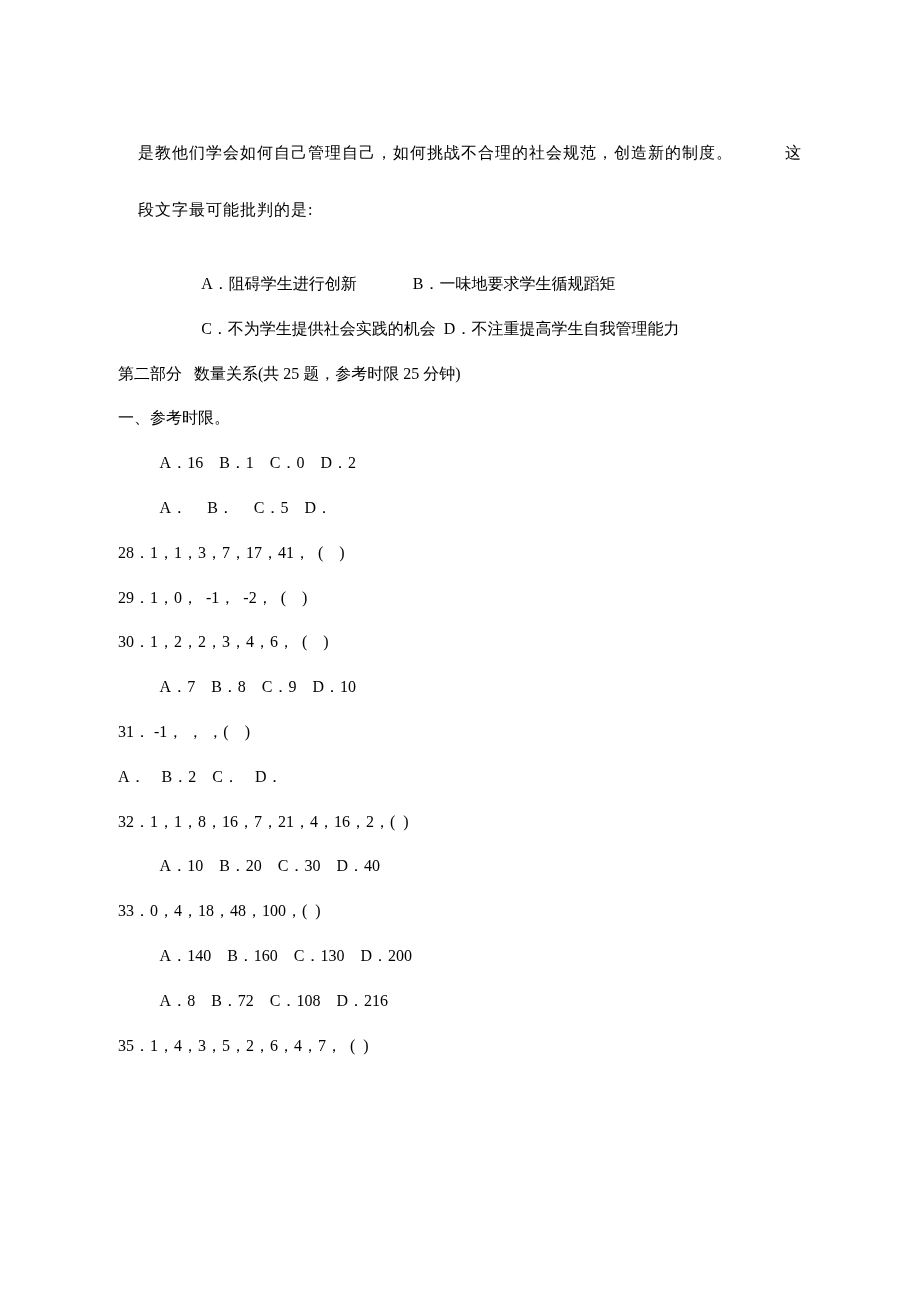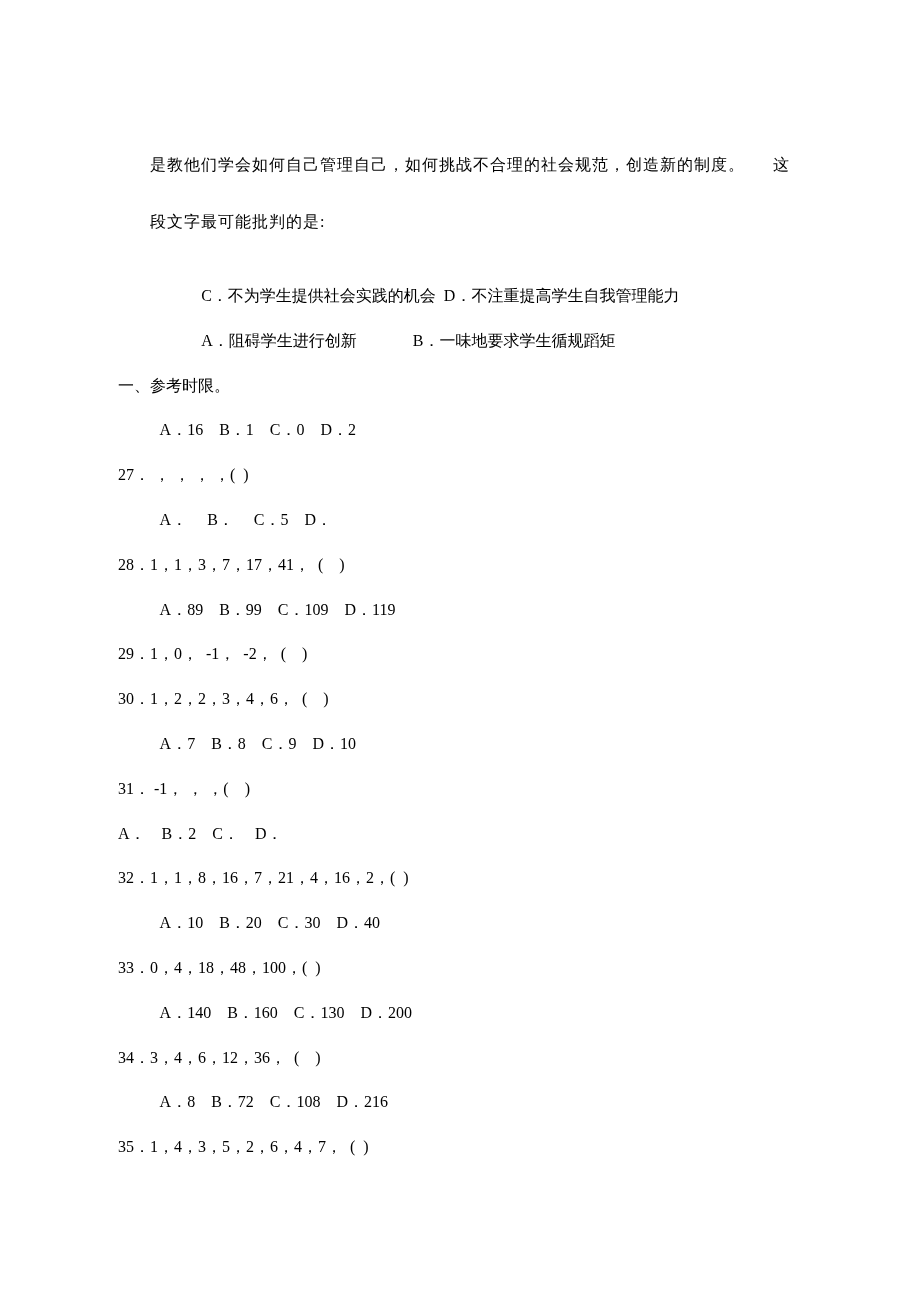--- a/index.html
+++ b/index.html
@@ -17,21 +17,21 @@
     font-size: 16px;
     color: #000;
     line-height: 1.8;
     position: relative;
   }
   .para {
     text-align: justify;
     letter-spacing: 1px;
   }
   .blk {
-    margin: 12px;
+    margin: 0;
     white-space: pre-wrap;
   }
   .opts {
     padding-left: 5.2em;
     white-space: pre-wrap;
   }
   .indent2 {
     padding-left: 2.6em;
     white-space: pre-wrap;
   }
@@ -45,45 +45,43 @@
 </head>
 <body>
 
 <div class="page">
 
   <p class="blk para">
     <span>是教他们学会如何自己管理自己，如何挑战不合理的社会规范，创造新的制度。</span><span class="gap-right">这</span><br>
     <span>段文字最可能批判的是:</span>
   </p>
 
+  <p class="opts">A．阻碍学生进行创新              B．一味地要求学生循规蹈矩</p>
   <p class="opts">C．不为学生提供社会实践的机会  D．不注重提高学生自我管理能力</p>
-  <p class="opts">A．阻碍学生进行创新              B．一味地要求学生循规蹈矩</p>
 
+  <p class="section-line">第二部分   数量关系(共 25 题，参考时限 25 分钟)</p>
   <p class="section-line">一、参考时限。</p>
 
   <p class="indent2">A．16    B．1    C．0    D．2</p>
 
-  <p class="section-line">27． ， ， ， ，(  )</p>
   <p class="indent2">A．     B．     C．5    D．</p>
 
   <p class="section-line">28．1，1，3，7，17，41，  (    )</p>
-  <p class="indent2">A．89    B．99    C．109    D．119</p>
 
   <p class="section-line">29．1，0，  -1，  -2，  (    )</p>
 
   <p class="section-line">30．1，2，2，3，4，6，  (    )</p>
   <p class="indent2">A．7    B．8    C．9    D．10</p>
 
   <p class="section-line">31． -1， ， ，(    )</p>
   <p class="section-line">A．    B．2    C．    D．</p>
 
   <p class="section-line">32．1，1，8，16，7，21，4，16，2，(  )</p>
   <p class="indent2">A．10    B．20    C．30    D．40</p>
 
   <p class="section-line">33．0，4，18，48，100，(  )</p>
   <p class="indent2">A．140    B．160    C．130    D．200</p>
 
-  <p class="section-line">34．3，4，6，12，36，  (    )</p>
   <p class="indent2">A．8    B．72    C．108    D．216</p>
 
   <p class="section-line">35．1，4，3，5，2，6，4，7，  (  )</p>
 
 </div>
 
 </body></html>

